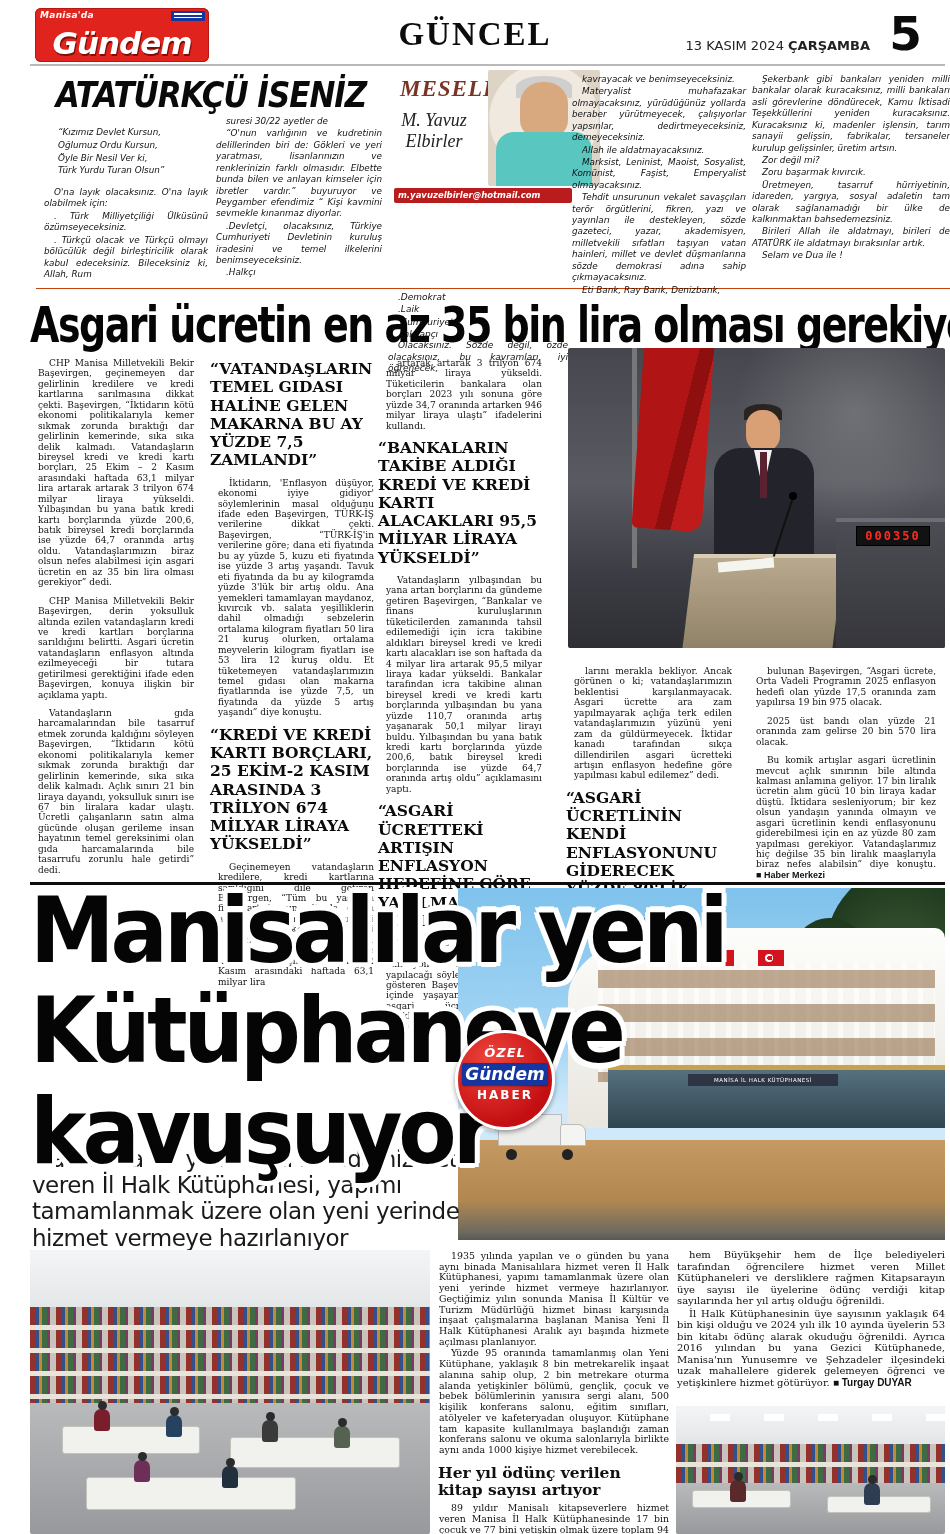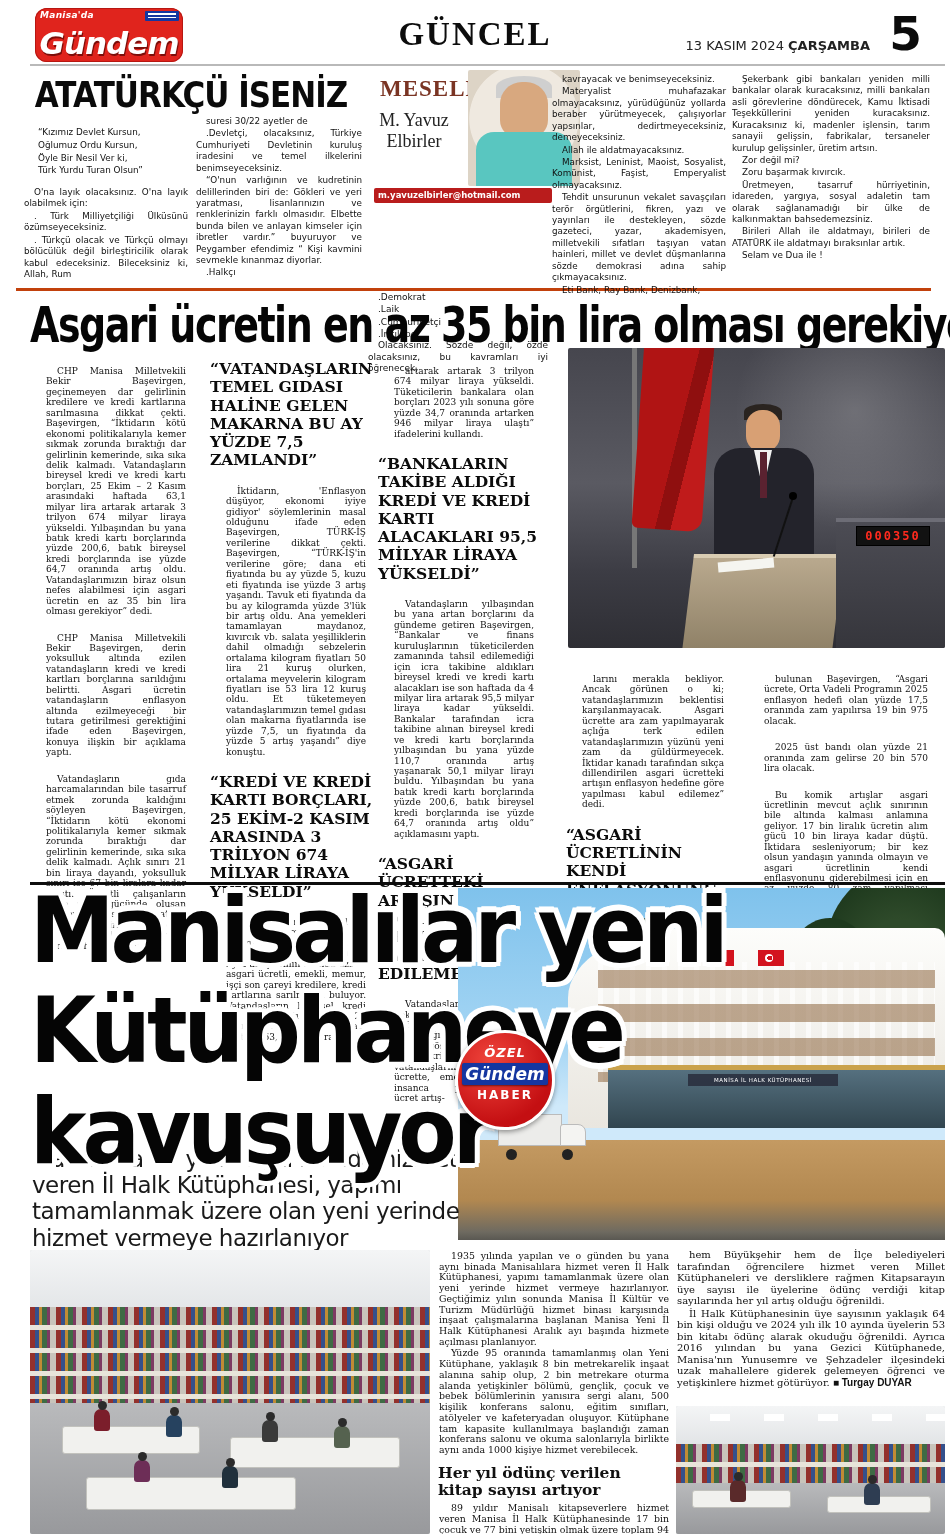--- a/index.html
+++ b/index.html
@@ -1,35 +1,35 @@
 <!DOCTYPE html>
 <html><head>
 <meta charset="utf-8">
 <style>
   html,body{margin:0;padding:0;background:#999;}
   .page{position:relative;width:950px;height:1534px;margin:0 auto;background:#fff;overflow:hidden;
         font-family:"DejaVu Sans",sans-serif;color:#111;}
 
   
-  .logo{position:absolute;left:35px;top:8px;width:148px;height:54px;background:#e0241d;border-radius:12px;box-shadow:0 0 0 1px #b71712 inset;}
+  .logo{position:absolute;left:35px;top:8px;width:174px;height:54px;background:#e0241d;border-radius:6px;box-shadow:0 0 0 1px #b71712 inset;}
   .logo-top{position:absolute;left:5px;top:2px;font-size:9px;font-style:italic;font-weight:bold;color:#fff;letter-spacing:.3px;}
   .logo-accent{position:absolute;right:4px;top:3px;width:34px;height:10px;background:#1536a0;border-radius:1px;}
   .logo-accent i{display:block;height:1.5px;background:#fff;margin:2px 3px 0 3px;}
   .logo-main{position:absolute;left:0;right:0;bottom:2px;text-align:center;font-size:31px;line-height:34px;
              font-weight:bold;font-style:italic;color:#fff;text-shadow:1px 2px 0 #7d0e0a;letter-spacing:-1px;}
   .section-title{position:absolute;left:0;right:0;top:16px;text-align:center;
                  font-family:"Liberation Serif",serif;font-weight:bold;font-size:33px;letter-spacing:2px;color:#0c0c0c;}
   .date-line{position:absolute;right:80px;top:38px;font-size:13px;color:#222;}
   .date-line b{font-weight:bold;}
   .page-num{position:absolute;right:28px;top:6px;font-size:47px;font-weight:bold;color:#0b0b0b;}
   .rule{position:absolute;left:30px;width:915px;}
   .rule-header{top:64px;height:2px;background:#b9b9b9;}
 
   
-  .oped{position:absolute;left:16px;top:68px;width:915px;height:220px;border-bottom:3px solid #c2410c;font-size:8.8px;line-height:1.3;}
+  .oped{position:absolute;left:36px;top:68px;width:915px;height:220px;border-bottom:1px solid #c2410c;font-size:8.8px;line-height:1.3;font-style:italic;}
   .oped p{margin:0 0 1px 0;text-indent:10px;text-align:justify;}
   .oped-headline{position:absolute;left:10px;top:4px;width:330px;margin:0;text-align:center;
                  font-size:31px;letter-spacing:-1px;font-weight:bold;color:#0a0a0a;transform:scaleY(1.12);transform-origin:top;}
   .ocol1{position:absolute;left:8px;top:58px;width:164px;}
   .ocol1 .quote{white-space:pre-line;margin:0 0 10px 14px;line-height:1.45;}
   .ocol2{position:absolute;left:180px;top:48px;width:166px;}
   .ocol4{position:absolute;left:536px;top:6px;width:174px;}
   .ocol5{position:absolute;left:716px;top:6px;width:198px;}
   .mesele{position:absolute;left:352px;top:2px;width:180px;font-size:9px;}
   .mesele-title{font-family:"Liberation Serif",serif;font-weight:bold;font-size:23px;color:#7a3423;letter-spacing:1px;margin:4px 0 6px 12px;}
@@ -42,21 +42,21 @@
   .mesele-email{position:absolute;left:6px;top:118px;width:170px;background:#b91c1c;color:#fff;font-weight:bold;font-size:8.5px;padding:2px 4px;border-radius:2px;}
   .mesele-list{margin:46px 0 0 0;padding-top:94px;}
   .mesele-list div{margin-left:10px;line-height:1.35;}
   .mesele p{margin:0;text-indent:10px;text-align:justify;line-height:1.3;}
 
   
   .main-article{position:absolute;left:30px;top:296px;width:915px;height:586px;border-bottom:3px solid #0d0d0d;}
   .main-headline{position:absolute;left:0;top:0;width:915px;margin:0;text-align:center;font-size:38px;font-weight:bold;
                  letter-spacing:-1.5px;color:#050505;transform:scaleY(1.3);transform-origin:top;white-space:nowrap;}
   .mcol{position:absolute;font-family:"DejaVu Serif",serif;font-size:9px;line-height:1.16;text-align:justify;}
-  .mcol p{margin:16px;text-indent:11px;}
+  .mcol p{margin:8px;text-indent:11px;}
   .msub{font-family:"DejaVu Serif",serif;font-weight:bold;font-size:15.5px;line-height:1.18;margin:7px 0 5px 0;text-align:left;color:#0b0b0b;}
   .mcol1{left:0;top:54px;width:172px;}
   .mcol2{left:180px;top:54px;width:172px;}
   .mcol3{left:348px;top:54px;width:172px;}
   .mcol4{left:536px;top:362px;width:174px;}
   .mcol5{left:718px;top:362px;width:196px;}
   .byline{font-family:"Liberation Sans",sans-serif;font-weight:bold;font-size:9px;white-space:nowrap;}
 
   
   .main-photo{position:absolute;left:538px;top:52px;width:377px;height:300px;overflow:hidden;border-radius:2px;
@@ -167,22 +167,22 @@
       <div class="quote">“Kızımız Devlet Kursun,
 Oğlumuz Ordu Kursun,
 Öyle Bir Nesil Ver ki,
 Türk Yurdu Turan Olsun”</div>
       <p>O'na layık olacaksınız. O'na layık olabilmek için:</p>
       <p>. Türk Milliyetçiliği Ülküsünü özümseyeceksiniz.</p>
       <p>. Türkçü olacak ve Türkçü olmayı bölücülük değil birleştiricilik olarak kabul edeceksiniz. Bileceksiniz ki, Allah, Rum</p>
     </div>
     <div class="ocol2">
       <p>suresi 30/22 ayetler de</p>
+      <p>“O'nun varlığının ve kudretinin delillerinden biri de: Gökleri ve yeri yaratması, lisanlarınızın ve renklerinizin farklı olmasıdır. Elbette bunda bilen ve anlayan kimseler için ibretler vardır.” buyuruyor ve Peygamber efendimiz “ Kişi kavmini sevmekle kınanmaz diyorlar.</p>
       <p>.Devletçi, olacaksınız, Türkiye Cumhuriyeti Devletinin kuruluş iradesini ve temel ilkelerini benimseyeceksiniz.</p>
-      <p>“O'nun varlığının ve kudretinin delillerinden biri de: Gökleri ve yeri yaratması, lisanlarınızın ve renklerinizin farklı olmasıdır. Elbette bunda bilen ve anlayan kimseler için ibretler vardır.” buyuruyor ve Peygamber efendimiz “ Kişi kavmini sevmekle kınanmaz diyorlar.</p>
       <p>.Halkçı</p>
     </div>
     <div class="mesele">
       <div class="mesele-title">MESELE</div>
       <div class="mesele-author">
         <div>M. Yavuz</div>
         <div>Elbirler</div>
       </div>
       <div class="mesele-photo">
         <div class="m-hair"></div>

